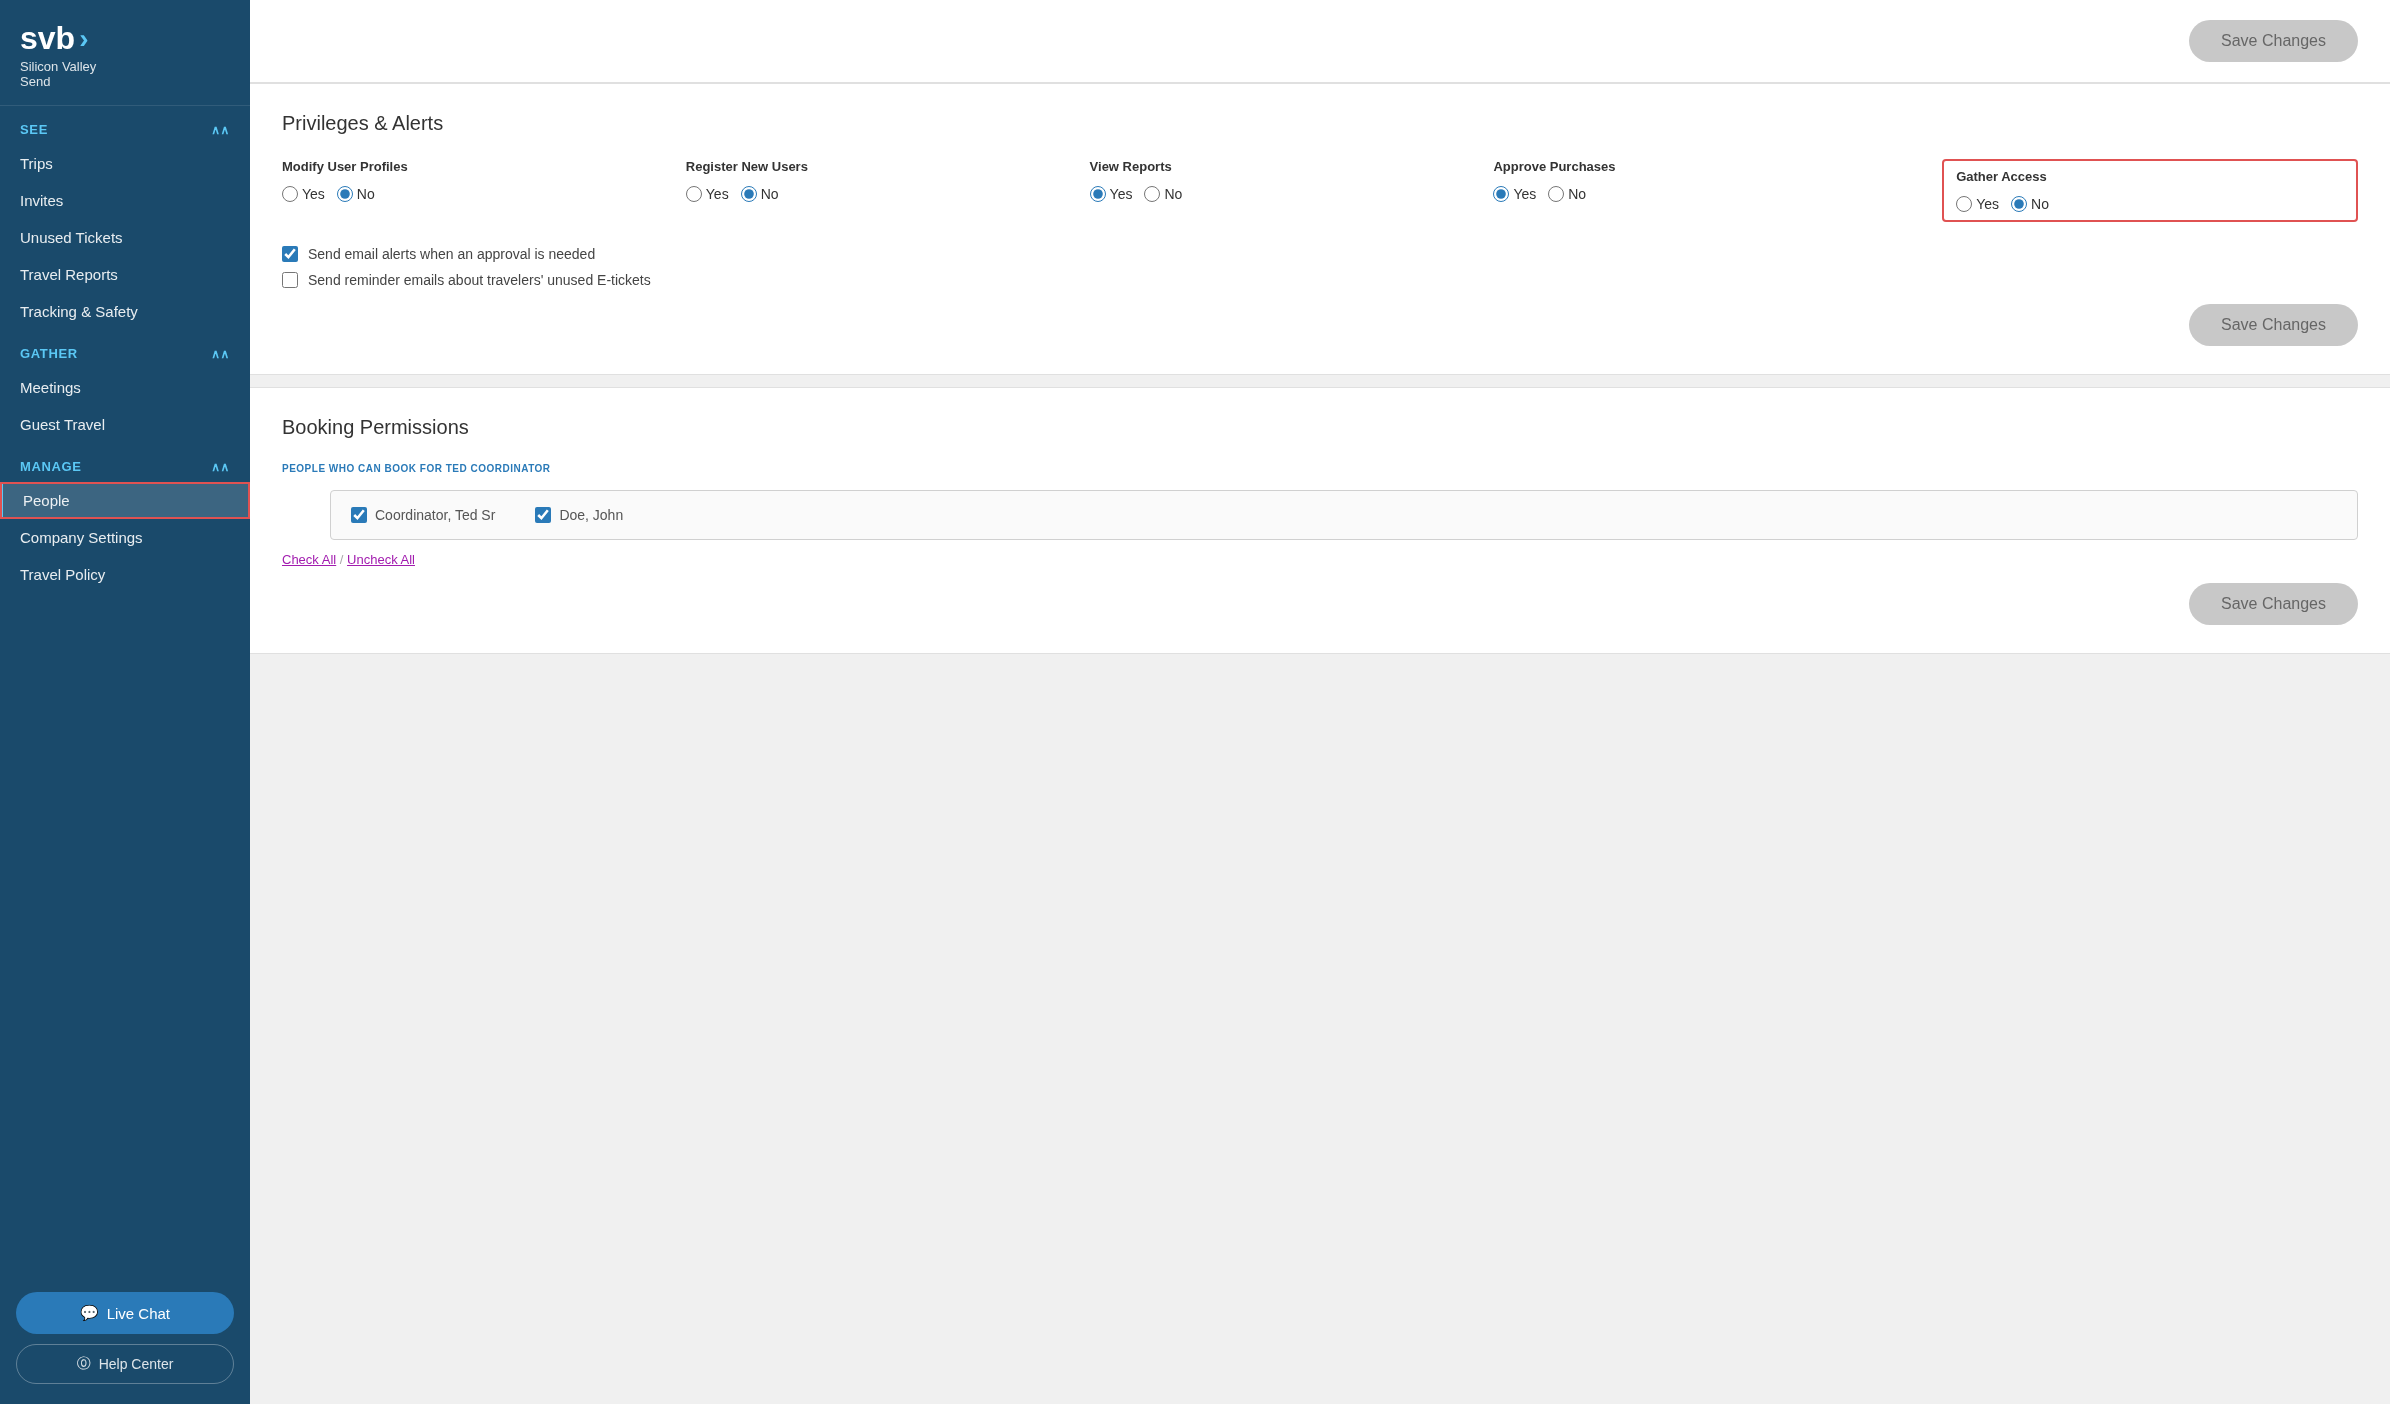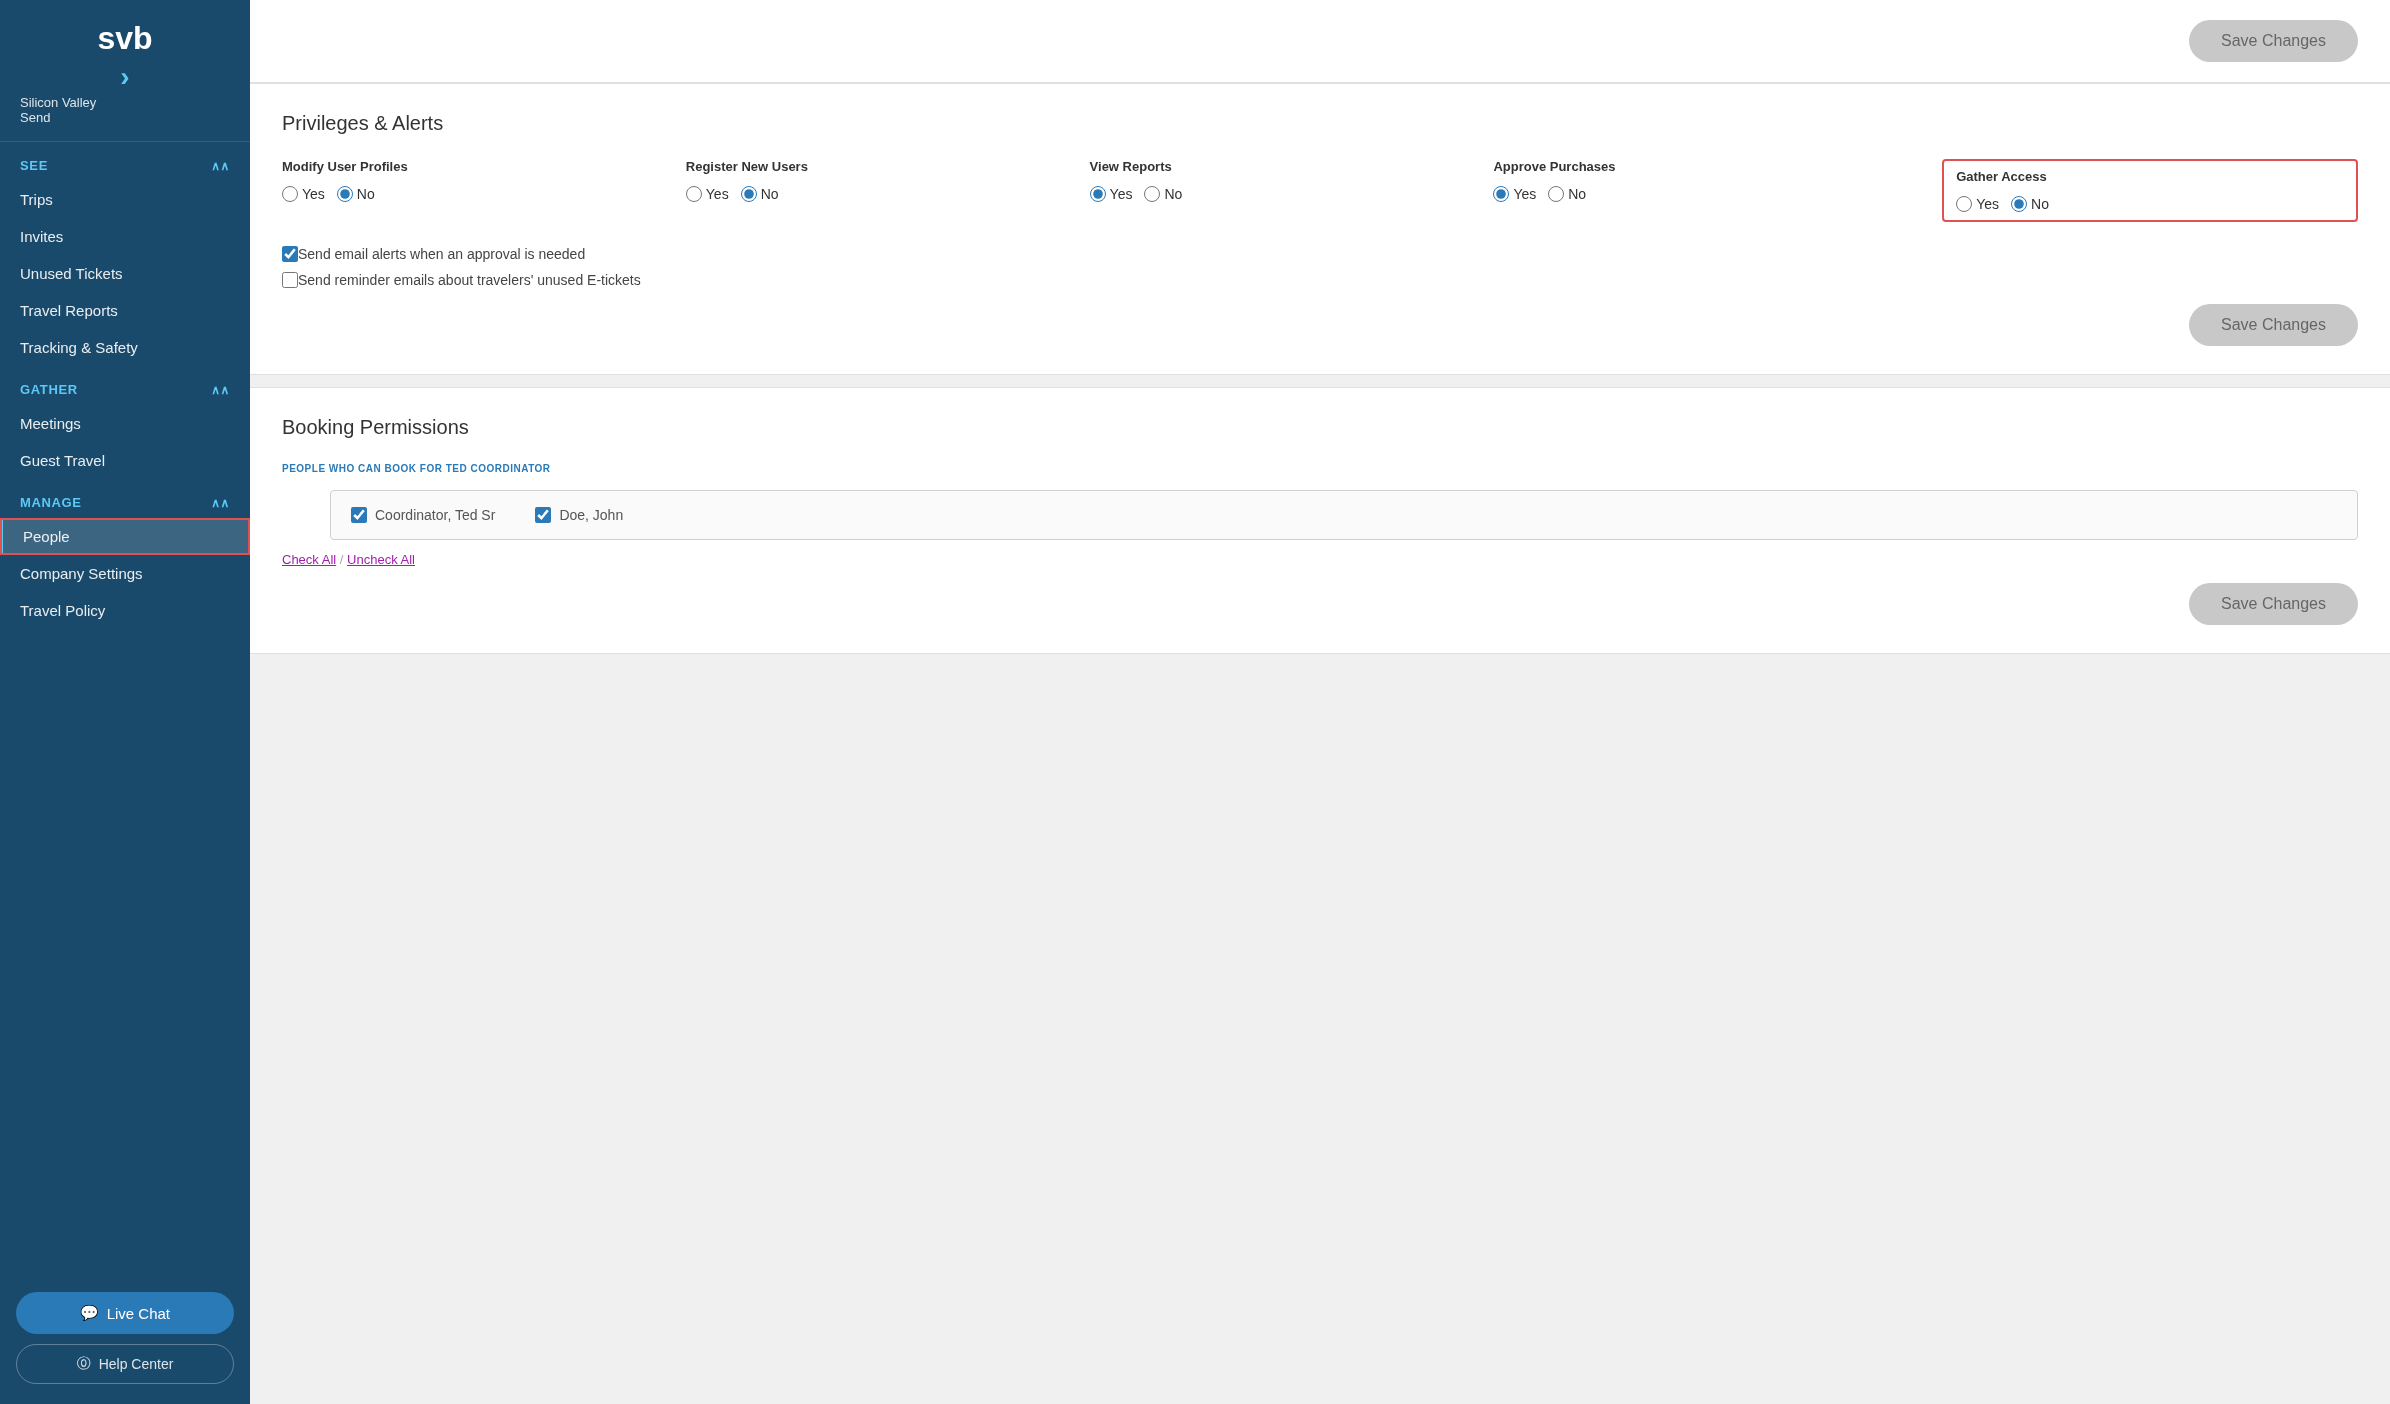--- a/index.html
+++ b/index.html
@@ -19,21 +19,20 @@
       padding: 20px 20px 16px 20px;
       border-bottom: 1px solid rgba(255,255,255,0.1);
     }
     .logo-svb {
       font-size: 32px;
       font-weight: bold;
       color: white;
       display: flex;
       align-items: center;
       gap: 4px;
-      flex-direction: column;
     }
     .logo-arrow {
       font-size: 28px;
       color: #5bc8f5;
     }
     .logo-subtitle {
       font-size: 13px;
       color: rgba(255,255,255,0.85);
       margin-top: 2px;
     }
@@ -169,20 +168,21 @@
     .radio-option input[type="radio"] {
       accent-color: #2a7ab8;
       width: 16px;
       height: 16px;
       cursor: pointer;
     }
 
     .checkbox-row {
       display: flex;
       align-items: center;
+      gap: 10px;
       margin-bottom: 10px;
       font-size: 14px;
       color: #444;
     }
     .checkbox-row input[type="checkbox"] {
       accent-color: #2a7ab8;
       width: 16px;
       height: 16px;
       cursor: pointer;
     }

